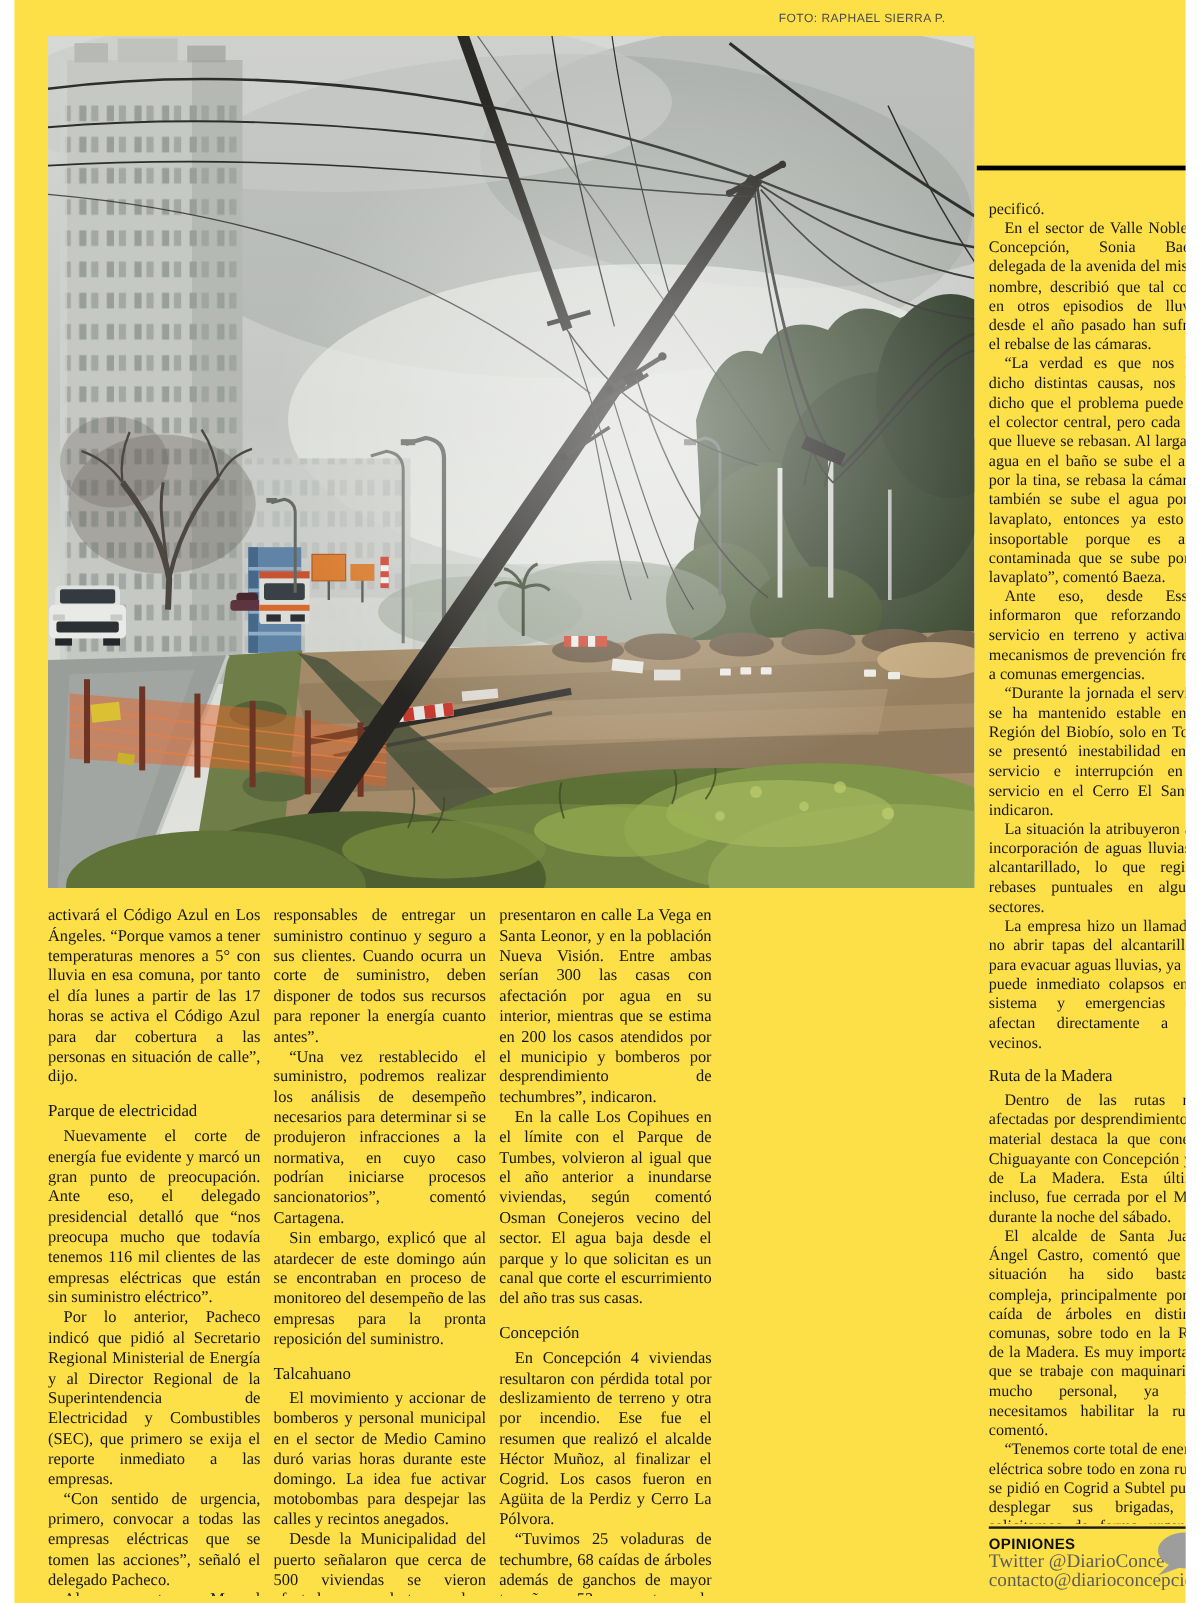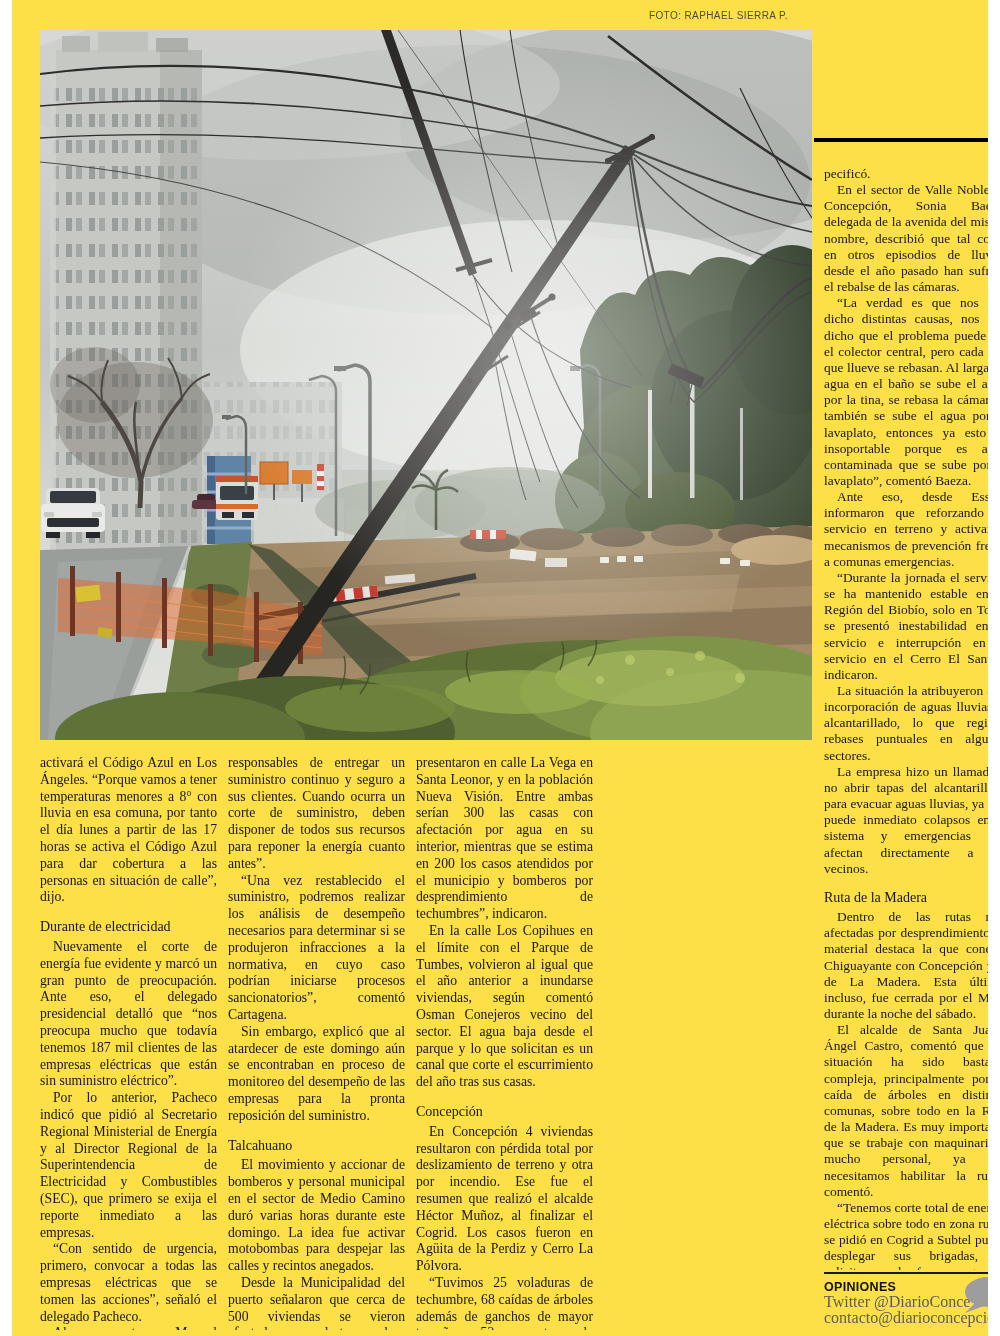--- a/index.html
+++ b/index.html
@@ -305,23 +305,23 @@
         </g>
       </g>
 
       <rect width="772" height="710" fill="url(#glow)"></rect>
     </svg>
   </div>
 
   <div class="rail-rule"></div>
 
   <div class="textcol bottomcol" id="col1">
-      <p class="ni">activará el Código Azul en Los Ángeles. “Porque vamos a tener temperaturas menores a 8° con lluvia en esa comuna, por tanto el día lunes a partir de las 17 horas se activa el Código Azul para dar cobertura a las personas en situación de calle”, dijo.</p>
-      <h3>Durante de electricidad</h3>
-      <p>Nuevamente el corte de energía fue evidente y marcó un gran punto de preocupación. Ante eso, el delegado presidencial detalló que “nos preocupa mucho que todavía tenemos 187 mil clientes de las empresas eléctricas que están sin suministro eléctrico”.</p>
+      <p class="ni">activará el Código Azul en Los Ángeles. “Porque vamos a tener temperaturas menores a 5° con lluvia en esa comuna, por tanto el día lunes a partir de las 17 horas se activa el Código Azul para dar cobertura a las personas en situación de calle”, dijo.</p>
+      <h3>Parque de electricidad</h3>
+      <p>Nuevamente el corte de energía fue evidente y marcó un gran punto de preocupación. Ante eso, el delegado presidencial detalló que “nos preocupa mucho que todavía tenemos 116 mil clientes de las empresas eléctricas que están sin suministro eléctrico”.</p>
       <p>Por lo anterior, Pacheco indicó que pidió al Secretario Regional Ministerial de Energía y al Director Regional de la Superintendencia de Electricidad y Combustibles (SEC), que primero se exija el reporte inmediato a las empresas.</p>
       <p>“Con sentido de urgencia, primero, convocar a todas las empresas eléctricas que se tomen las acciones”, señaló el delegado Pacheco.</p>
       <p>Al respecto, Manuel Cartagena, director regional de la SEC, dijo a Diario Concepción que “las empresas distribuidoras son</p>
     </div>
   <div class="textcol bottomcol" id="col2">
       <p class="ni">responsables de entregar un suministro continuo y seguro a sus clientes. Cuando ocurra un corte de suministro, deben disponer de todos sus recursos para reponer la energía cuanto antes”.</p>
       <p>“Una vez restablecido el suministro, podremos realizar los análisis de desempeño necesarios para determinar si se produjeron infracciones a la normativa, en cuyo caso podrían iniciarse procesos sancionatorios”, comentó Cartagena.</p>
       <p>Sin embargo, explicó que al atardecer de este domingo aún se encontraban en proceso de monitoreo del desempeño de las empresas para la pronta reposición del suministro.</p>
       <h3>Talcahuano</h3>
       <p>El movimiento y accionar de bomberos y personal municipal en el sector de Medio Camino duró varias horas durante este domingo. La idea fue activar motobombas para despejar las calles y recintos anegados.</p>

